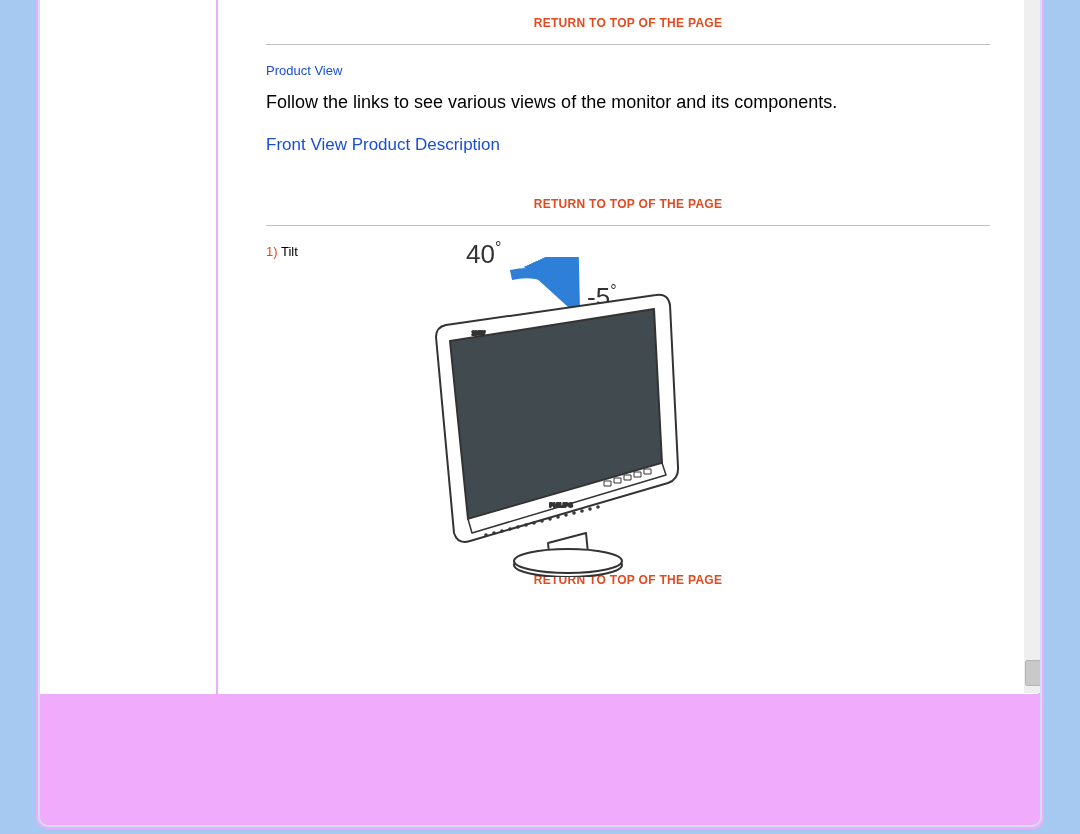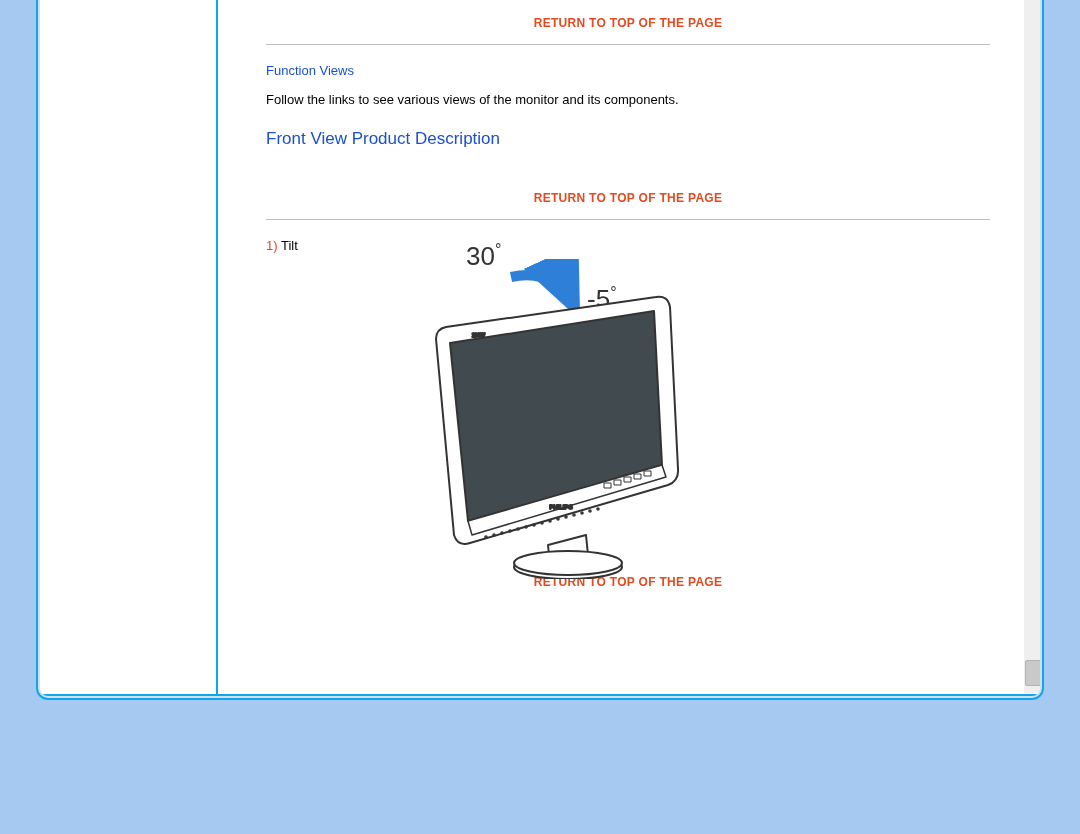--- a/index.html
+++ b/index.html
@@ -16,22 +16,22 @@
   .outer-wrap {
     width: 1080px;
     height: 834px;
     position: relative;
   }
   .frame {
     position: absolute;
     left: 36px;
     top: 0;
     width: 1008px;
-    height: 700px;
-    background: #0ea5e9;
+    height: 829px;
+    background: #f0abfc;
     border-radius: 0 0 12px 12px;
   }
   .frame-inner-border {
     position: absolute;
     left: 2px;
     top: 0;
     right: 2px;
     bottom: 2px;
     border: 2px solid #cfe0f5;
     border-top: none;
@@ -91,30 +91,30 @@
     border-top: 1px solid #bfbfbf;
     margin: 2px 0 18px 0;
   }
   .heading-blue {
     color: #1a4fd1;
     font-size: 13px;
     margin: 8px 0 14px 0;
   }
   .body-text {
     color: #000;
-    font-size: 13px;
+    font-size: 18px;
     margin: 4px 0 22px 0;
   }
   .link-blue {
     color: #1a4fd1;
     text-decoration: none;
     font-size: 17px;
   }
   .tilt-line {
-    margin: 10px 0 16px 0;
+    margin: 10px 0 8px 0;
   }
   .tilt-num {
     color: #e34a1f;
   }
   .diagram-wrap {
     position: relative;
     height: 340px;
     margin-top: -40px;
   }
   .monitor-svg {
@@ -138,36 +138,36 @@
 
 <div class="outer-wrap">
   <div class="frame">
     <div class="sidebar"></div>
 
     <div class="content">
 
       <div class="section">
         <a href="#" class="return-link">RETURN TO TOP OF THE PAGE</a>
         <hr class="hr">
-        <div class="heading-blue">Function Views</div>
+        <div class="heading-blue">Product View</div>
         <div class="body-text">Follow the links to see various views of the monitor and its components.</div>
         <a href="#" class="link-blue">Front View Product Description</a>
       </div>
 
       <div class="section" style="margin-top:42px;">
         <a href="#" class="return-link">RETURN TO TOP OF THE PAGE</a>
         <hr class="hr">
         <div class="tilt-line">
           <span class="tilt-num">1)</span>
           <span>Tilt</span>
         </div>
 
         <div class="diagram-wrap">
           <div class="angle-label" style="left:200px; top:12px;">
-            <span>30</span><span class="deg">°</span>
+            <span>40</span><span class="deg">°</span>
           </div>
           <div class="angle-label" style="left:321px; top:55px;">
             <span>-5</span><span class="deg">°</span>
           </div>
 
           <svg class="monitor-svg" width="300" height="320" viewBox="0 0 300 320">
 
             <defs>
               <marker id="arrowhead" markerWidth="8" markerHeight="8" refX="6" refY="3" orient="auto">
                 <polygon points="0 0, 7 3, 0 6" fill="#2e7fd8"></polygon>

